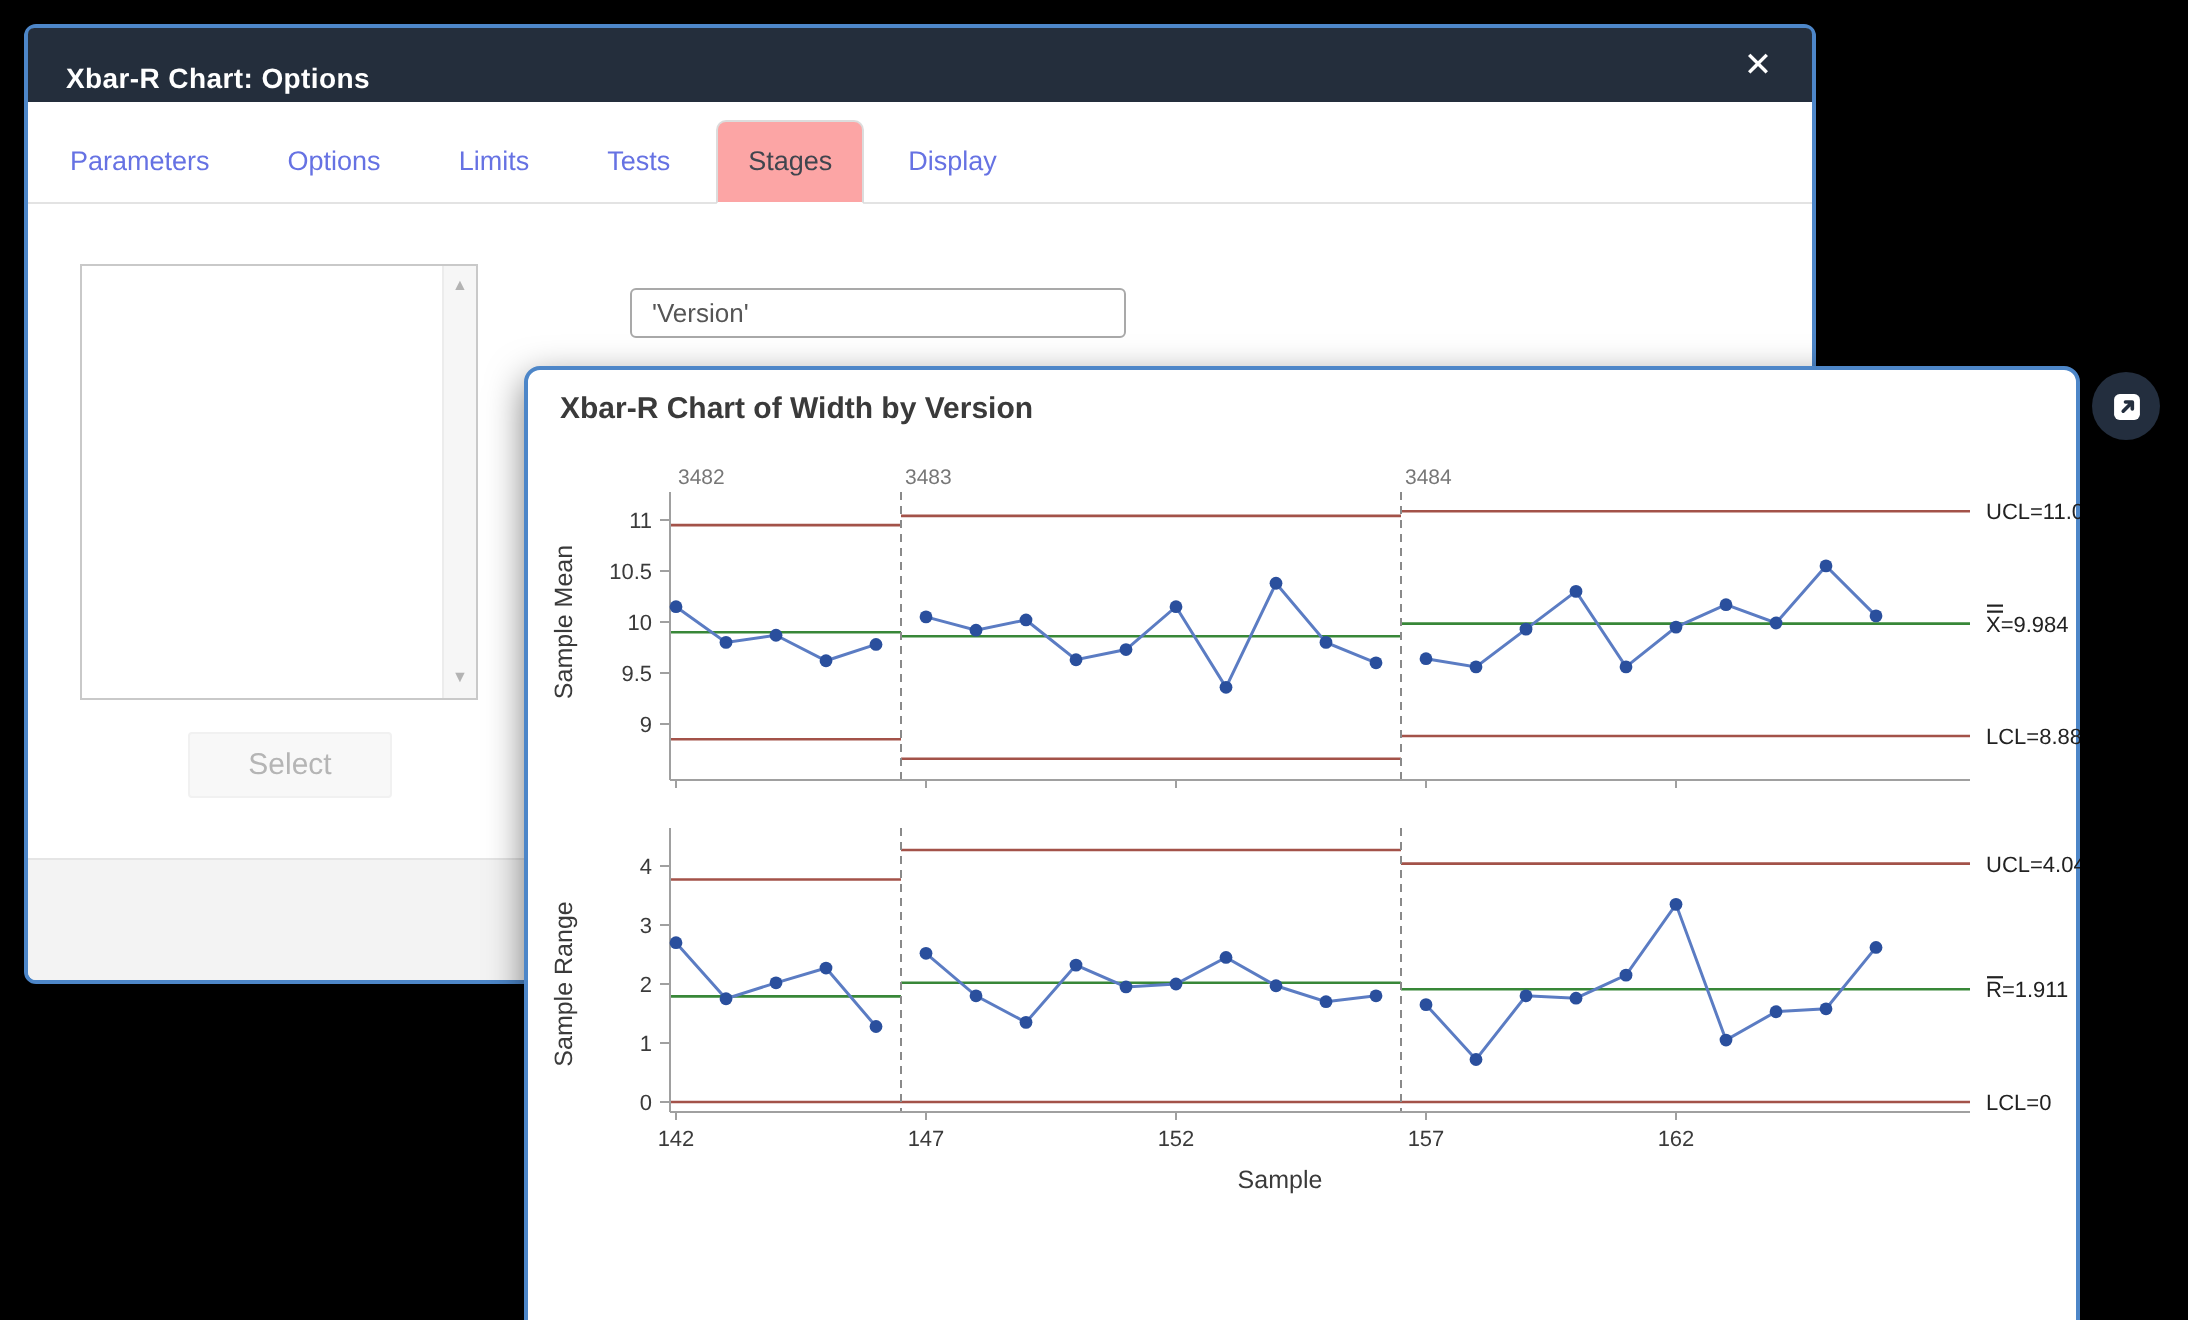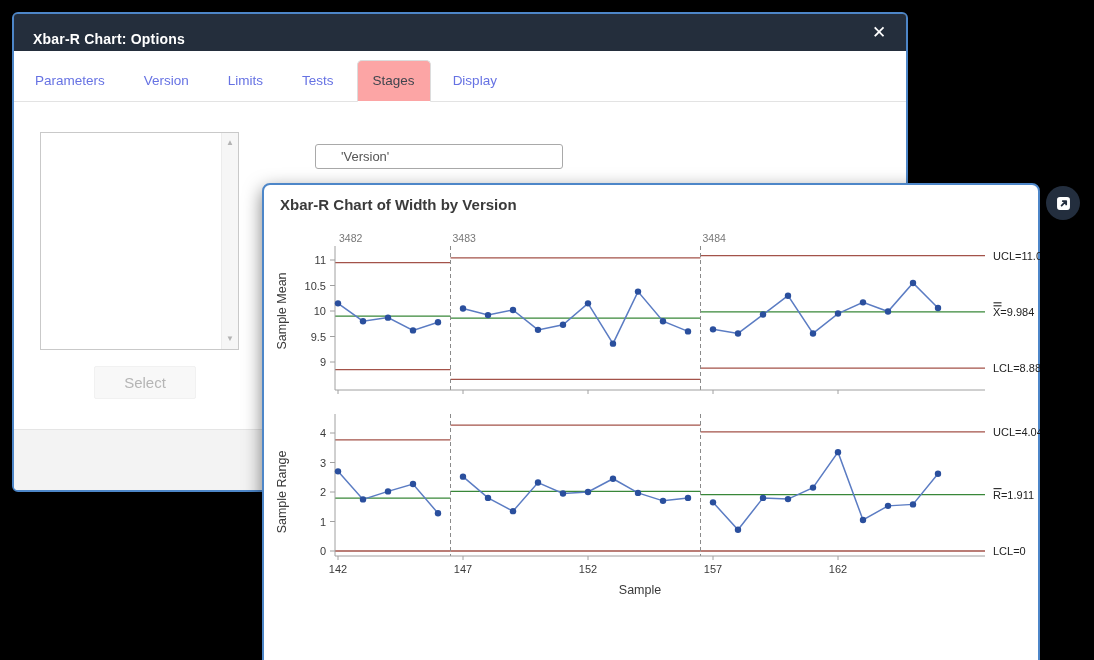--- a/index.html
+++ b/index.html
@@ -24,21 +24,21 @@
   #listbox .scrollstrip{position:absolute;top:0;right:0;bottom:0;width:17px;background:#f6f6f6;
            border-left:1px solid #ececec;}
   .scroll-arrow{position:absolute;left:0;right:0;text-align:center;color:#b3b3b3;font-size:8px;line-height:14px;cursor:default;}
   .scroll-arrow.up{top:3px;}
   .scroll-arrow.down{bottom:3px;}
   #select-btn{position:absolute;left:80px;top:352px;width:102px;height:33px;background:#f8f8f8;
               border:1px solid #f1f1f1;border-radius:2px;color:#b5b5b5;font-size:15px;
               display:flex;align-items:center;justify-content:center;}
   #define-label{position:absolute;left:300px;top:110px;font-size:13.5px;color:#333;}
   #stage-var-input{position:absolute;left:301px;top:130px;width:248px;height:25px;border:1px solid #a9a9a9;
-                   border-radius:3px;padding:0 25px;font-size:13px;color:#555;background:#fff;outline:none;}
+                   border-radius:3px;padding:0 10px;font-size:13px;color:#555;background:#fff;outline:none;}
   #dialog-footer{position:absolute;left:0;right:0;bottom:0;height:61px;background:#f3f3f3;
                  border-top:1px solid #e5e5e5;border-radius:0 0 4px 4px;}
 
   
   #chart-window{position:absolute;left:262px;top:183px;width:778px;height:578px;background:#fff;
                 border:2px solid #4d86c8;border-radius:8px;box-shadow:0 6px 18px rgba(0,0,0,.5);z-index:5;}
   #chart-title{position:absolute;left:16px;top:11px;font-size:15px;font-weight:bold;color:#3a3a3a;z-index:2;}
   #charts-svg{position:absolute;left:-2px;top:-2px;}
 
   
@@ -52,21 +52,21 @@
 
   <div id="dialog">
     <div id="title-bar">
       <span id="dialog-title">Xbar-R Chart: Options</span>
       <span id="close-btn">
         <span>✕</span>
       </span>
     </div>
     <div id="tab-bar">
         <div class="tab">Parameters</div>
-        <div class="tab">Version</div>
+        <div class="tab">Options</div>
         <div class="tab">Limits</div>
         <div class="tab">Tests</div>
         <div class="tab active">Stages</div>
         <div class="tab">Display</div>
       </div>
 
     <div id="listbox">
       <div class="scrollstrip">
         <div class="scroll-arrow up">▲</div>
         <div class="scroll-arrow down">▼</div>

